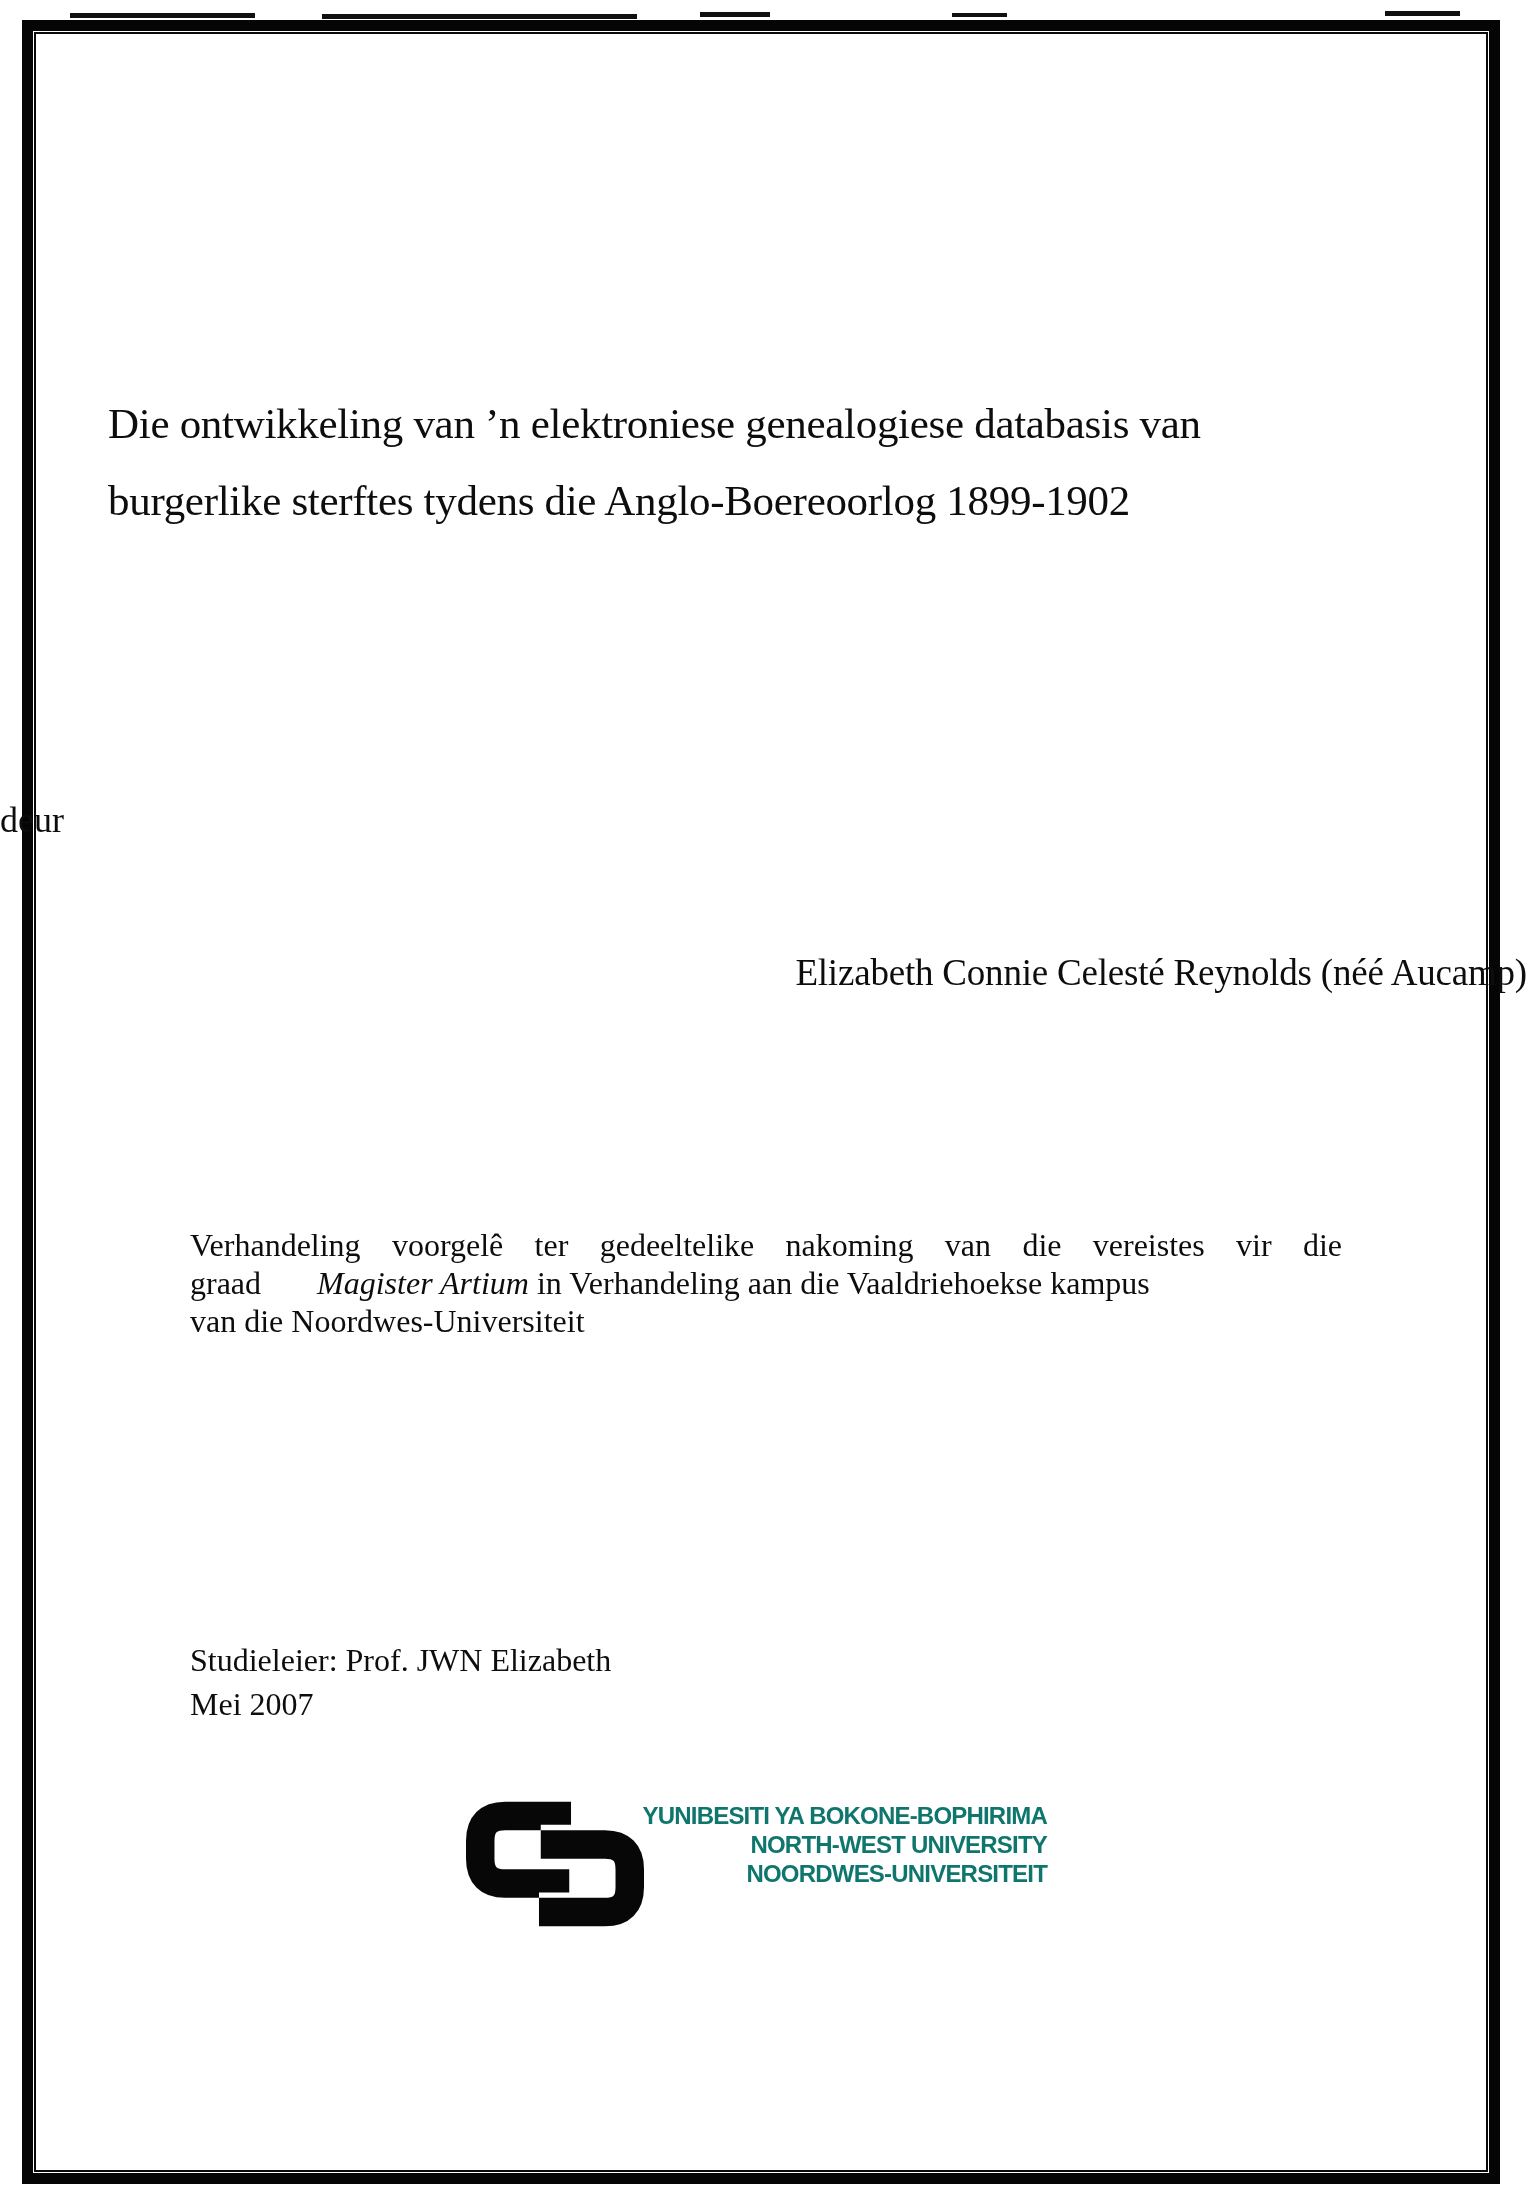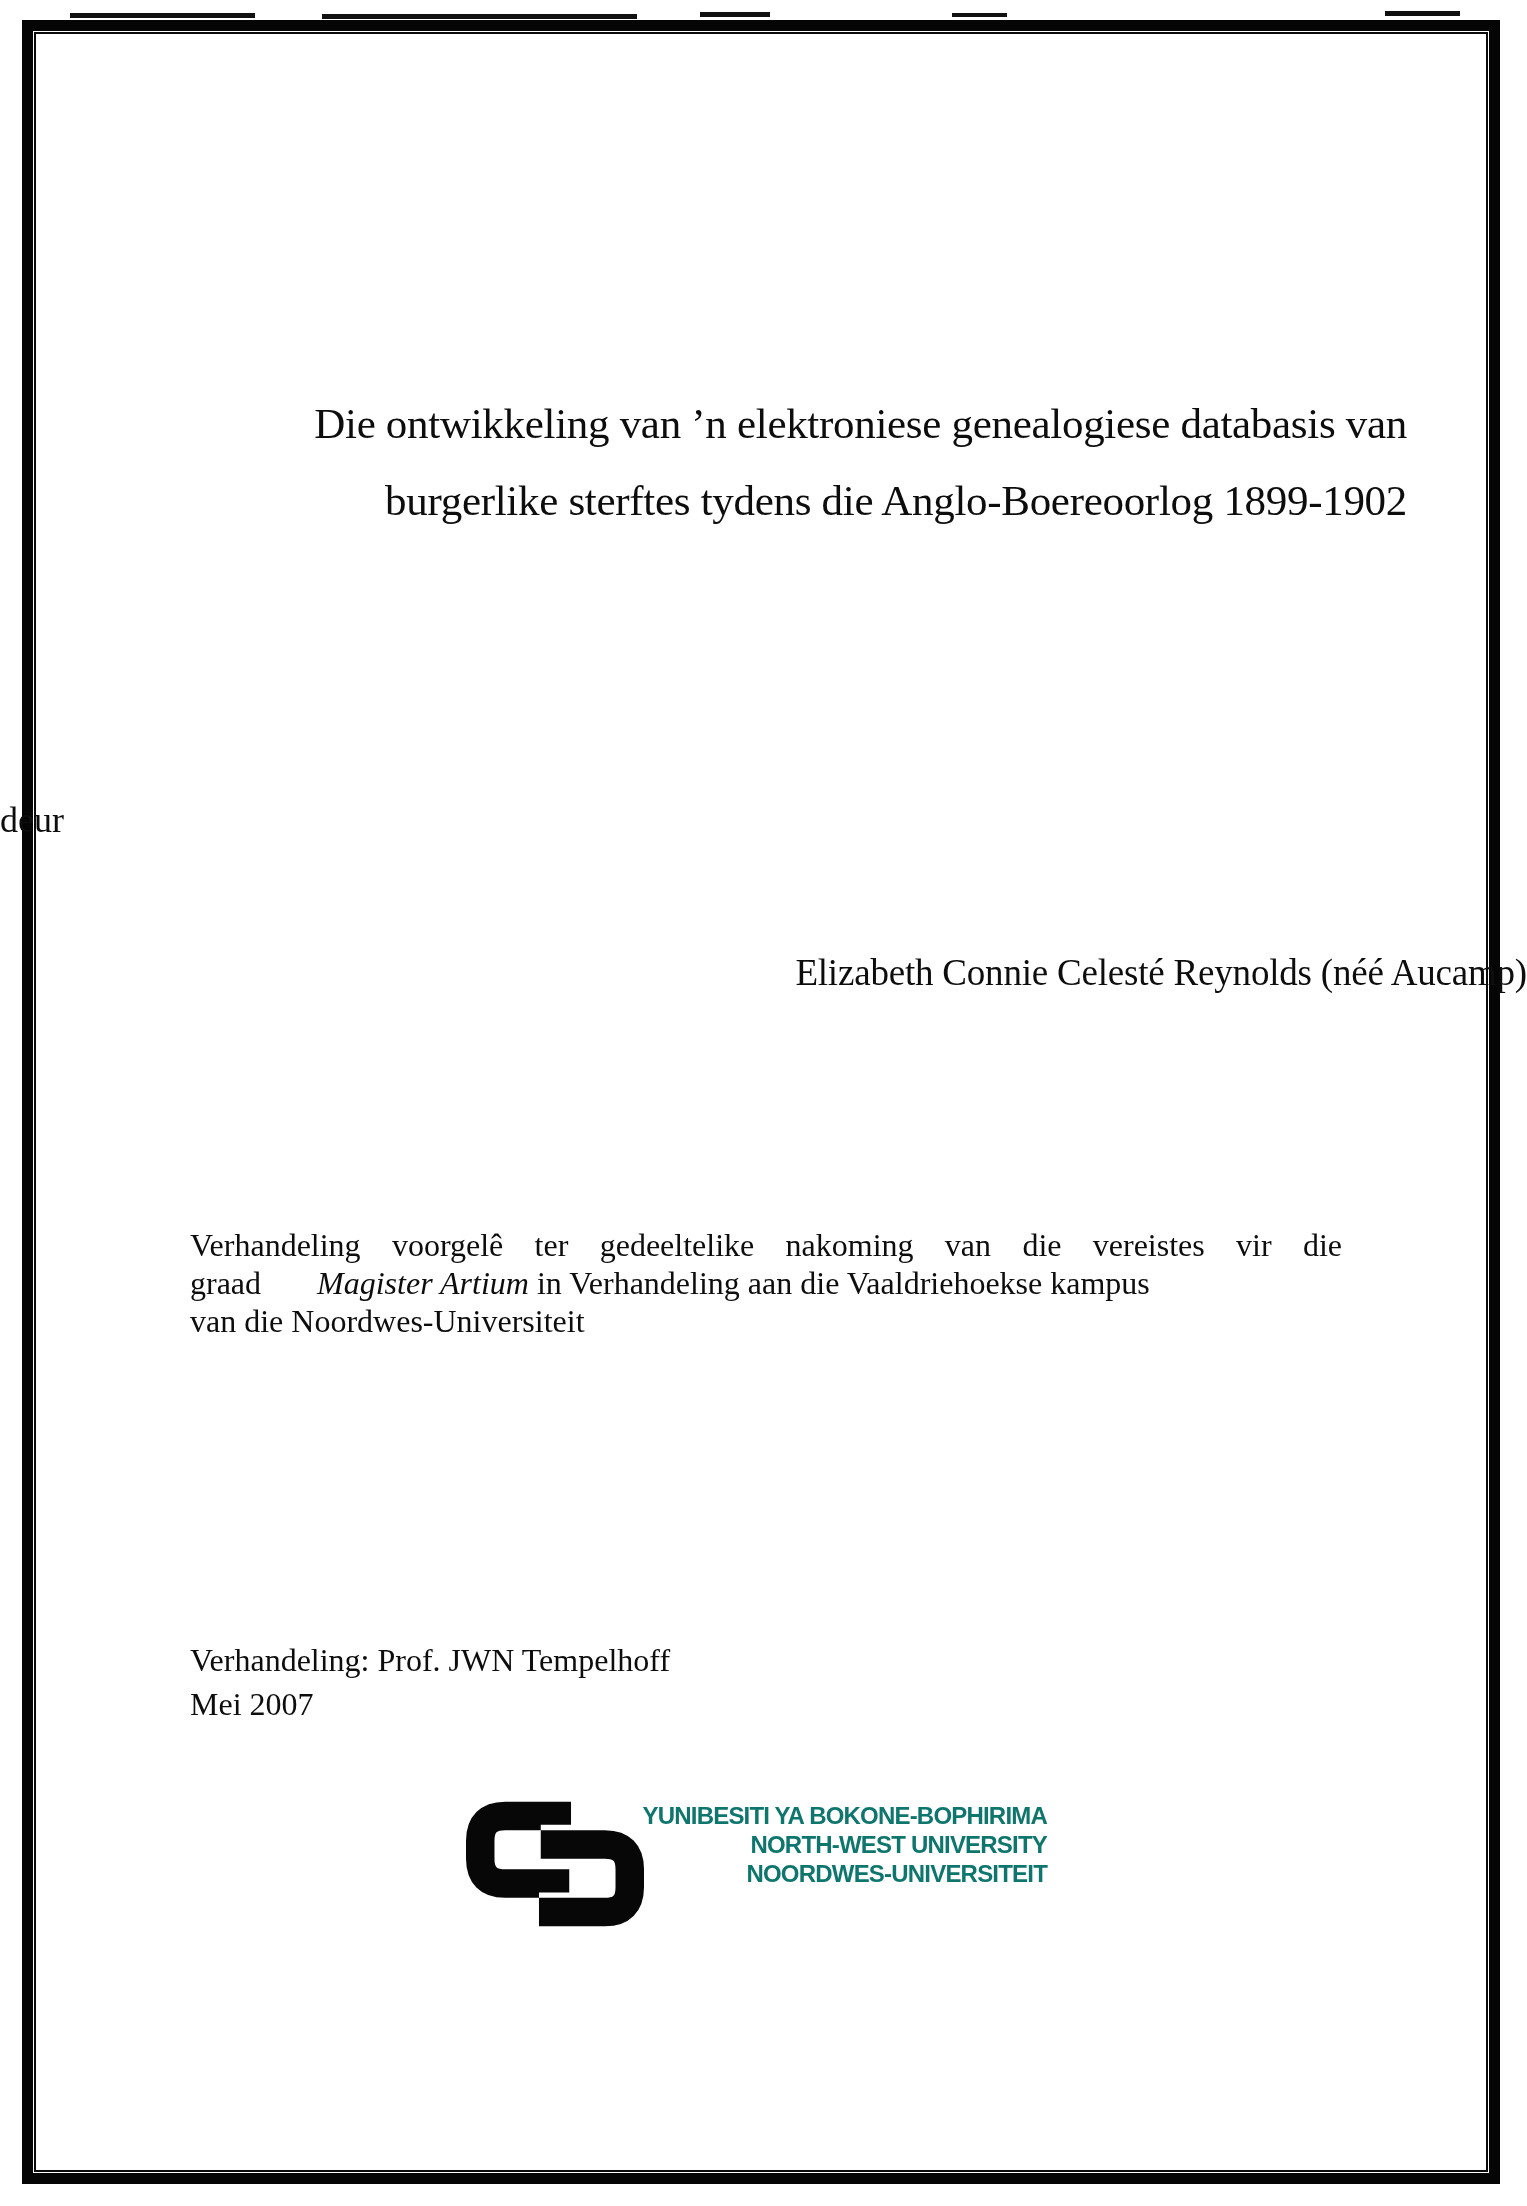--- a/index.html
+++ b/index.html
@@ -42,21 +42,21 @@
   .a2 { left: 322px; top: 14px; width: 315px; height: 5px; }
   .a3 { left: 700px; top: 12px; width:  70px; height: 5px; }
   .a4 { left: 952px; top: 13px; width:  55px; height: 4px; }
   .a5 { left: 1385px; top: 11px; width:  75px; height: 5px; }
 
   .title-block {
     position: absolute;
     left: 108px;
     right: 120px;
     top: 385px;
-    text-align: right;
+    text-align: left;
     font-size: 43px;
     line-height: 77px;
     letter-spacing: -0.3px;
     white-space: nowrap;
   }
   .byline {
     position: absolute;
     left: 0;
     right: 0;
     top: 799px;
@@ -149,21 +149,21 @@
 
   <div class="author">Elizabeth Connie Celesté Reynolds (néé Aucamp)</div>
 
   <div class="statement">
     <div class="justified">Verhandeling voorgelê ter gedeeltelike nakoming van die vereistes vir die</div>
     <div><span>graad </span><span class="italic">Magister Artium</span><span> in Verhandeling aan die Vaaldriehoekse kampus</span></div>
     <div>van die Noordwes-Universiteit</div>
   </div>
 
   <div class="supervisor-block">
-    <div>Verhandeling: Prof. JWN Tempelhoff</div>
+    <div>Studieleier: Prof. JWN Elizabeth</div>
     <div>Mei 2007</div>
   </div>
 
   <div class="logo">
     <svg class="logo-mark" width="178" height="126" viewBox="0 0 200 140" xmlns="http://www.w3.org/2000/svg">
 
       <path d="M118 16 H44 Q16 16 16 44 V64 Q16 92 44 92 H116" fill="none" stroke="#070707" stroke-width="32"></path>
 
       <path d="M82 124 H156 Q184 124 184 96 V76 Q184 48 156 48 H84" fill="none" stroke="#ffffff" stroke-width="44"></path>
       <path d="M82 124 H156 Q184 124 184 96 V76 Q184 48 156 48 H84" fill="none" stroke="#070707" stroke-width="32"></path>

